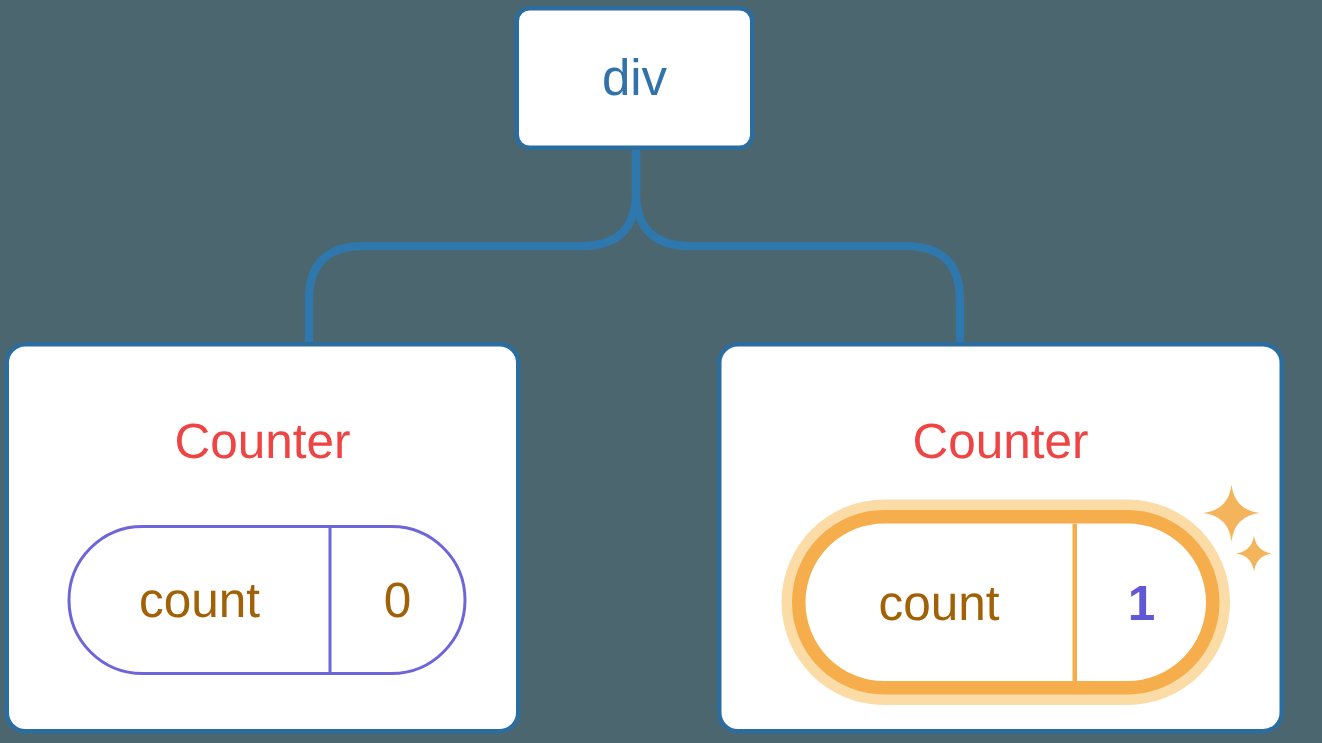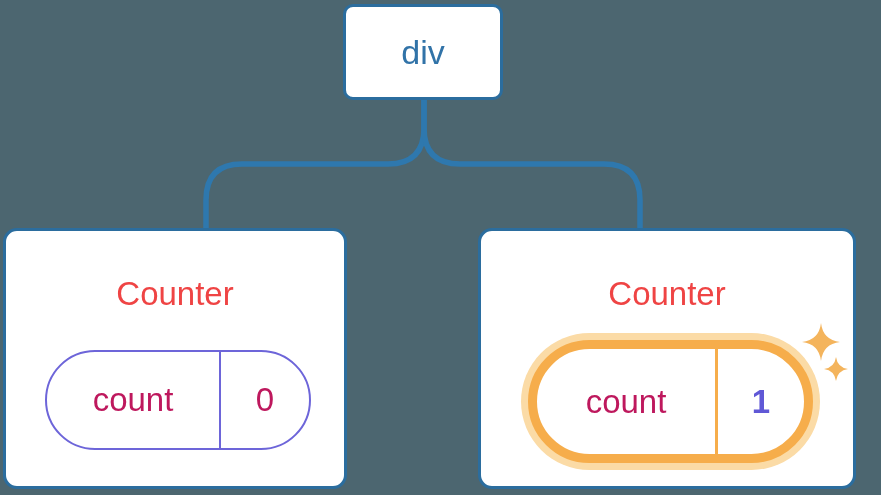--- a/index.html
+++ b/index.html
@@ -69,21 +69,21 @@
     align-items: stretch;
     background: #ffffff;
     border-radius: 999px;
     overflow: hidden;
   }
   .pill-key, .pill-value {
     display: flex;
     align-items: center;
     justify-content: center;
     font-size: 33px;
-    color: #be185d;
+    color: #a16207;
   }
   .pill-key { flex: 1; }
 
   .pill-plain {
     left: 39px; top: 119px;
     width: 266px; height: 100px;
     border: 2px solid #6D65D9;
   }
   .pill-plain .pill-divider { width: 0; border-left: 2px solid #6D65D9; }
   .pill-plain .pill-value { width: 88px; }

